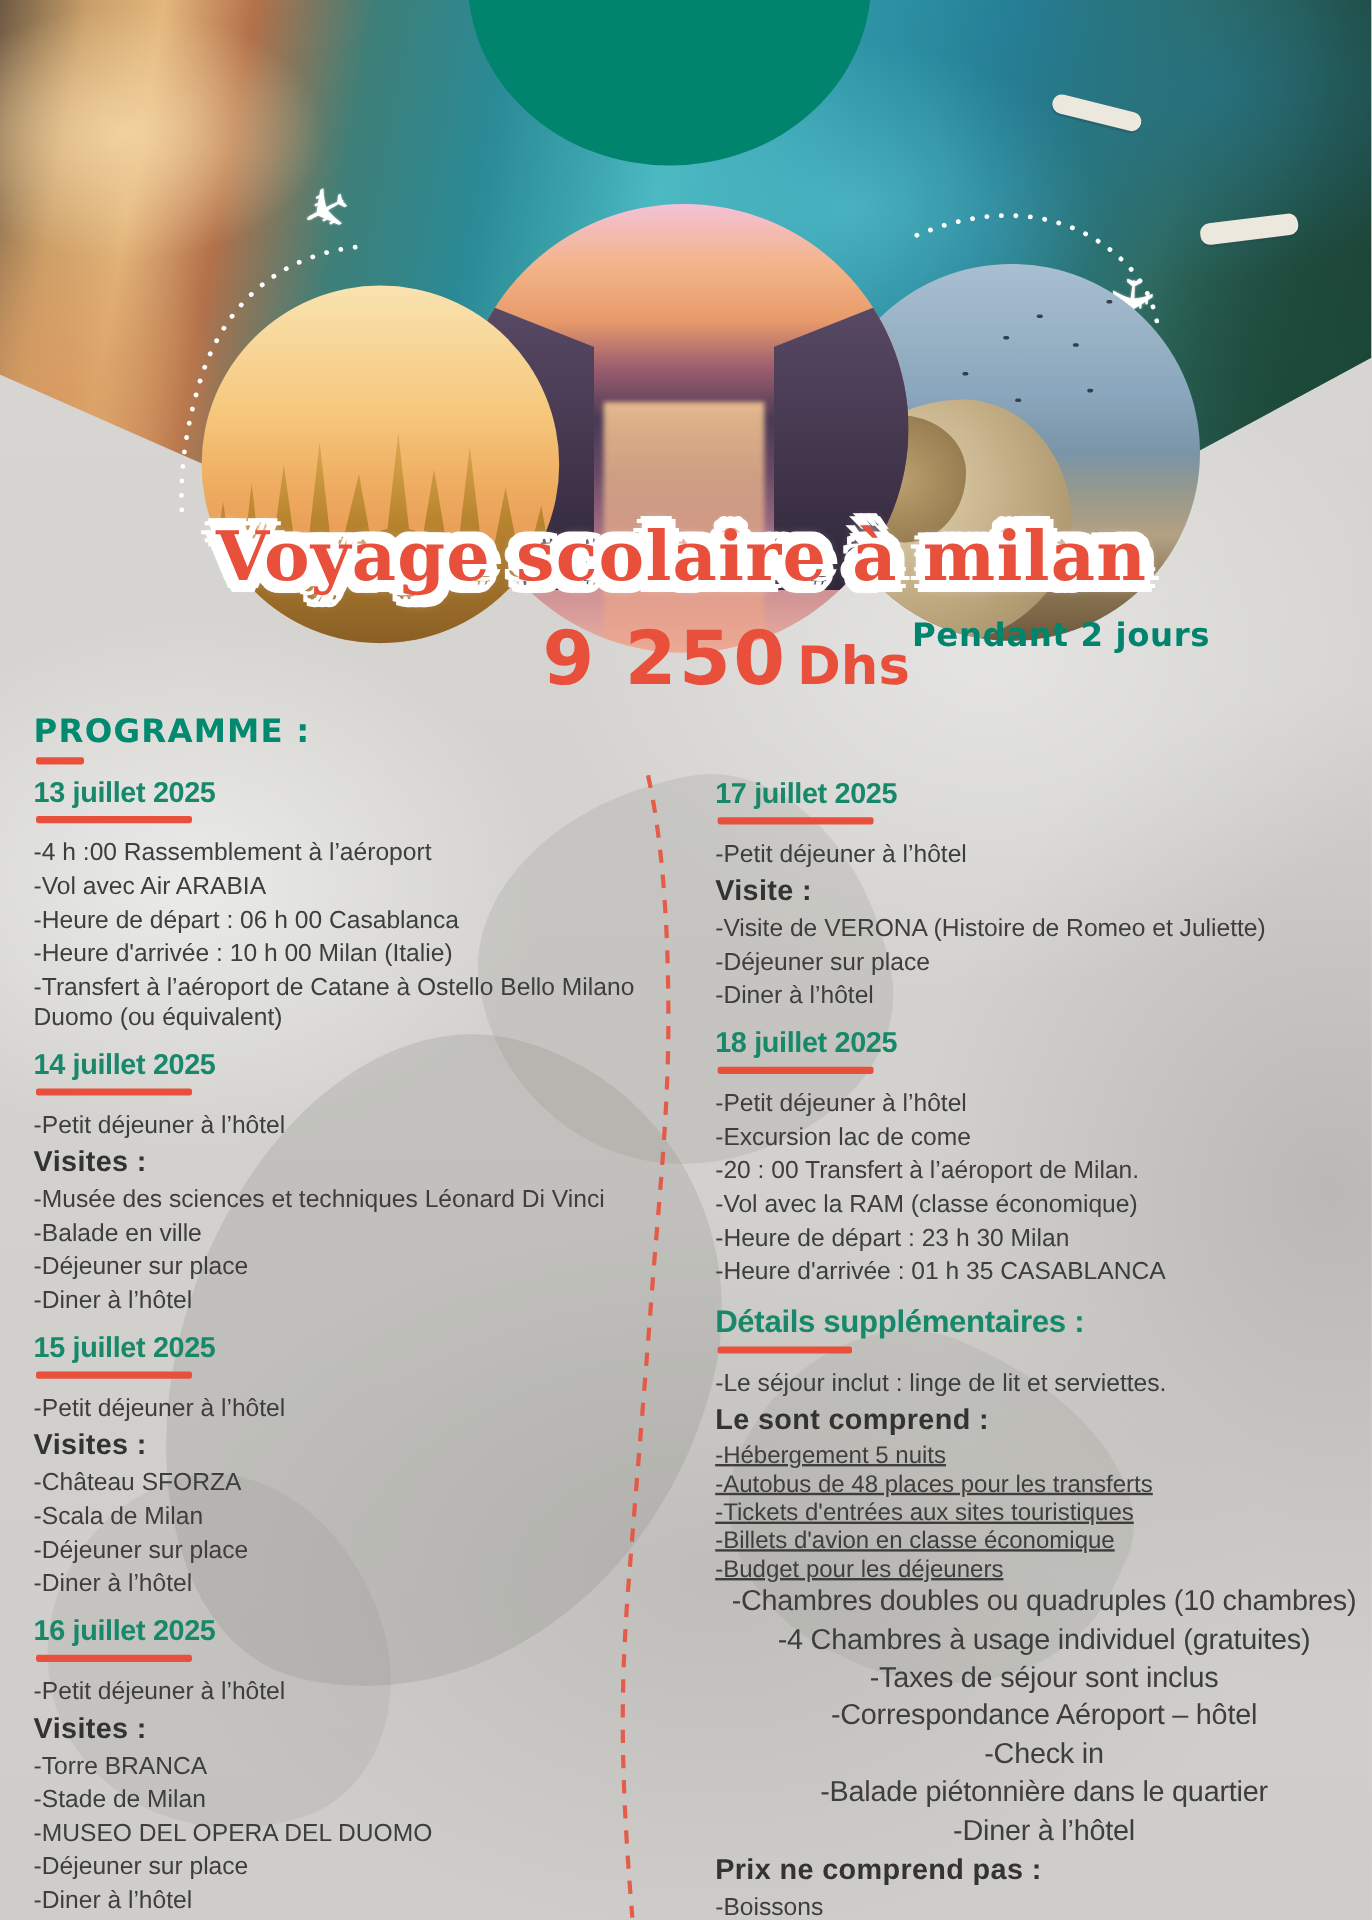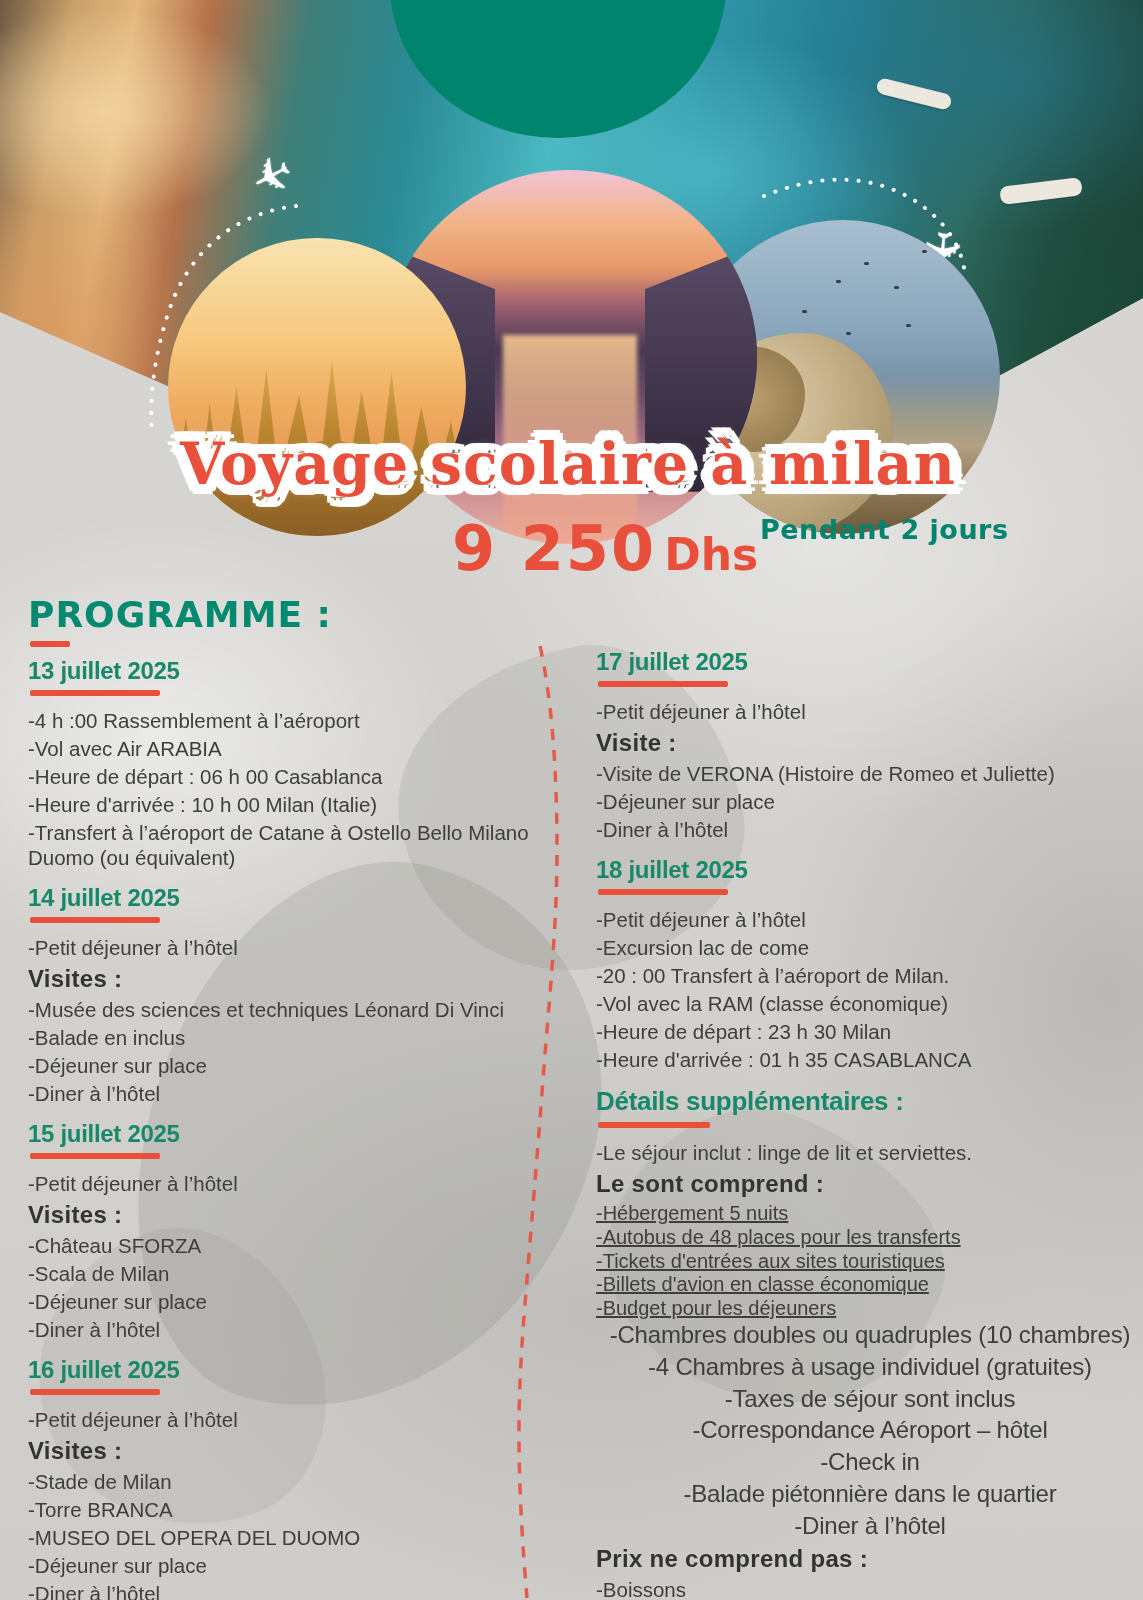--- a/index.html
+++ b/index.html
@@ -96,21 +96,21 @@
     font-family:"DejaVu Sans", sans-serif;font-weight:bold;font-size:27px;letter-spacing:.5px;}
 
   
   .divider-svg{left:0;top:0;width:1143px;height:1600px;pointer-events:none;}
 
   
   .column{position:absolute;z-index:8;}
   #col-left{left:28px;top:594px;width:540px;}
   #col-right{left:596px;top:648px;width:548px;}
 
-  .programme-heading{font-family:"DejaVu Sans", sans-serif;font-weight:bold;font-size:36px;
+  .programme-heading{font-family:"DejaVu Sans", sans-serif;font-weight:bold;font-size:27px;
     letter-spacing:1px;color:#018a70;}
   .sec{margin-bottom:14px;}
   .sec-heading{font-family:Liberation Sans, sans-serif;font-weight:bold;color:#17896A;}
   .sec-heading.date{font-size:24px;letter-spacing:-.3px;}
   .sec-heading.details{font-size:26px;letter-spacing:-.3px;}
   .red-underline{height:6px;background:#E8503C;border-radius:2px;margin:5px 0 12px 2px;width:130px;}
   .red-underline.w-prog{width:40px;margin:6px 0 10px 2px;}
   .red-underline.w-details{width:112px;}
 
   .item{color:#3E3E3E;}
@@ -177,41 +177,41 @@
         <div class="item normal">-Heure de départ : 06 h 00 Casablanca</div>
         <div class="item normal">-Heure d'arrivée : 10 h 00 Milan (Italie)</div>
         <div class="item normal">-Transfert à l’aéroport de Catane à Ostello Bello Milano Duomo (ou équivalent)</div>
       </section>
       <section class="sec">
         <div class="sec-heading date">14 juillet 2025</div>
         <div class="red-underline"></div>
         <div class="item normal">-Petit déjeuner à l’hôtel</div>
         <div class="item subheading">Visites :</div>
         <div class="item normal">-Musée des sciences et techniques Léonard Di Vinci</div>
-        <div class="item normal">-Balade en inclus</div>
+        <div class="item normal">-Balade en ville</div>
         <div class="item normal">-Déjeuner sur place</div>
         <div class="item normal">-Diner à l’hôtel</div>
       </section>
       <section class="sec">
         <div class="sec-heading date">15 juillet 2025</div>
         <div class="red-underline"></div>
         <div class="item normal">-Petit déjeuner à l’hôtel</div>
         <div class="item subheading">Visites :</div>
         <div class="item normal">-Château SFORZA</div>
         <div class="item normal">-Scala de Milan</div>
         <div class="item normal">-Déjeuner sur place</div>
         <div class="item normal">-Diner à l’hôtel</div>
       </section>
       <section class="sec">
         <div class="sec-heading date">16 juillet 2025</div>
         <div class="red-underline"></div>
         <div class="item normal">-Petit déjeuner à l’hôtel</div>
         <div class="item subheading">Visites :</div>
+        <div class="item normal">-Torre BRANCA</div>
         <div class="item normal">-Stade de Milan</div>
-        <div class="item normal">-Torre BRANCA</div>
         <div class="item normal">-MUSEO DEL OPERA DEL DUOMO</div>
         <div class="item normal">-Déjeuner sur place</div>
         <div class="item normal">-Diner à l’hôtel</div>
       </section>
     </div>
 </div>
 
 <div class="column" id="col-right">
   <div>
       <section class="sec">

